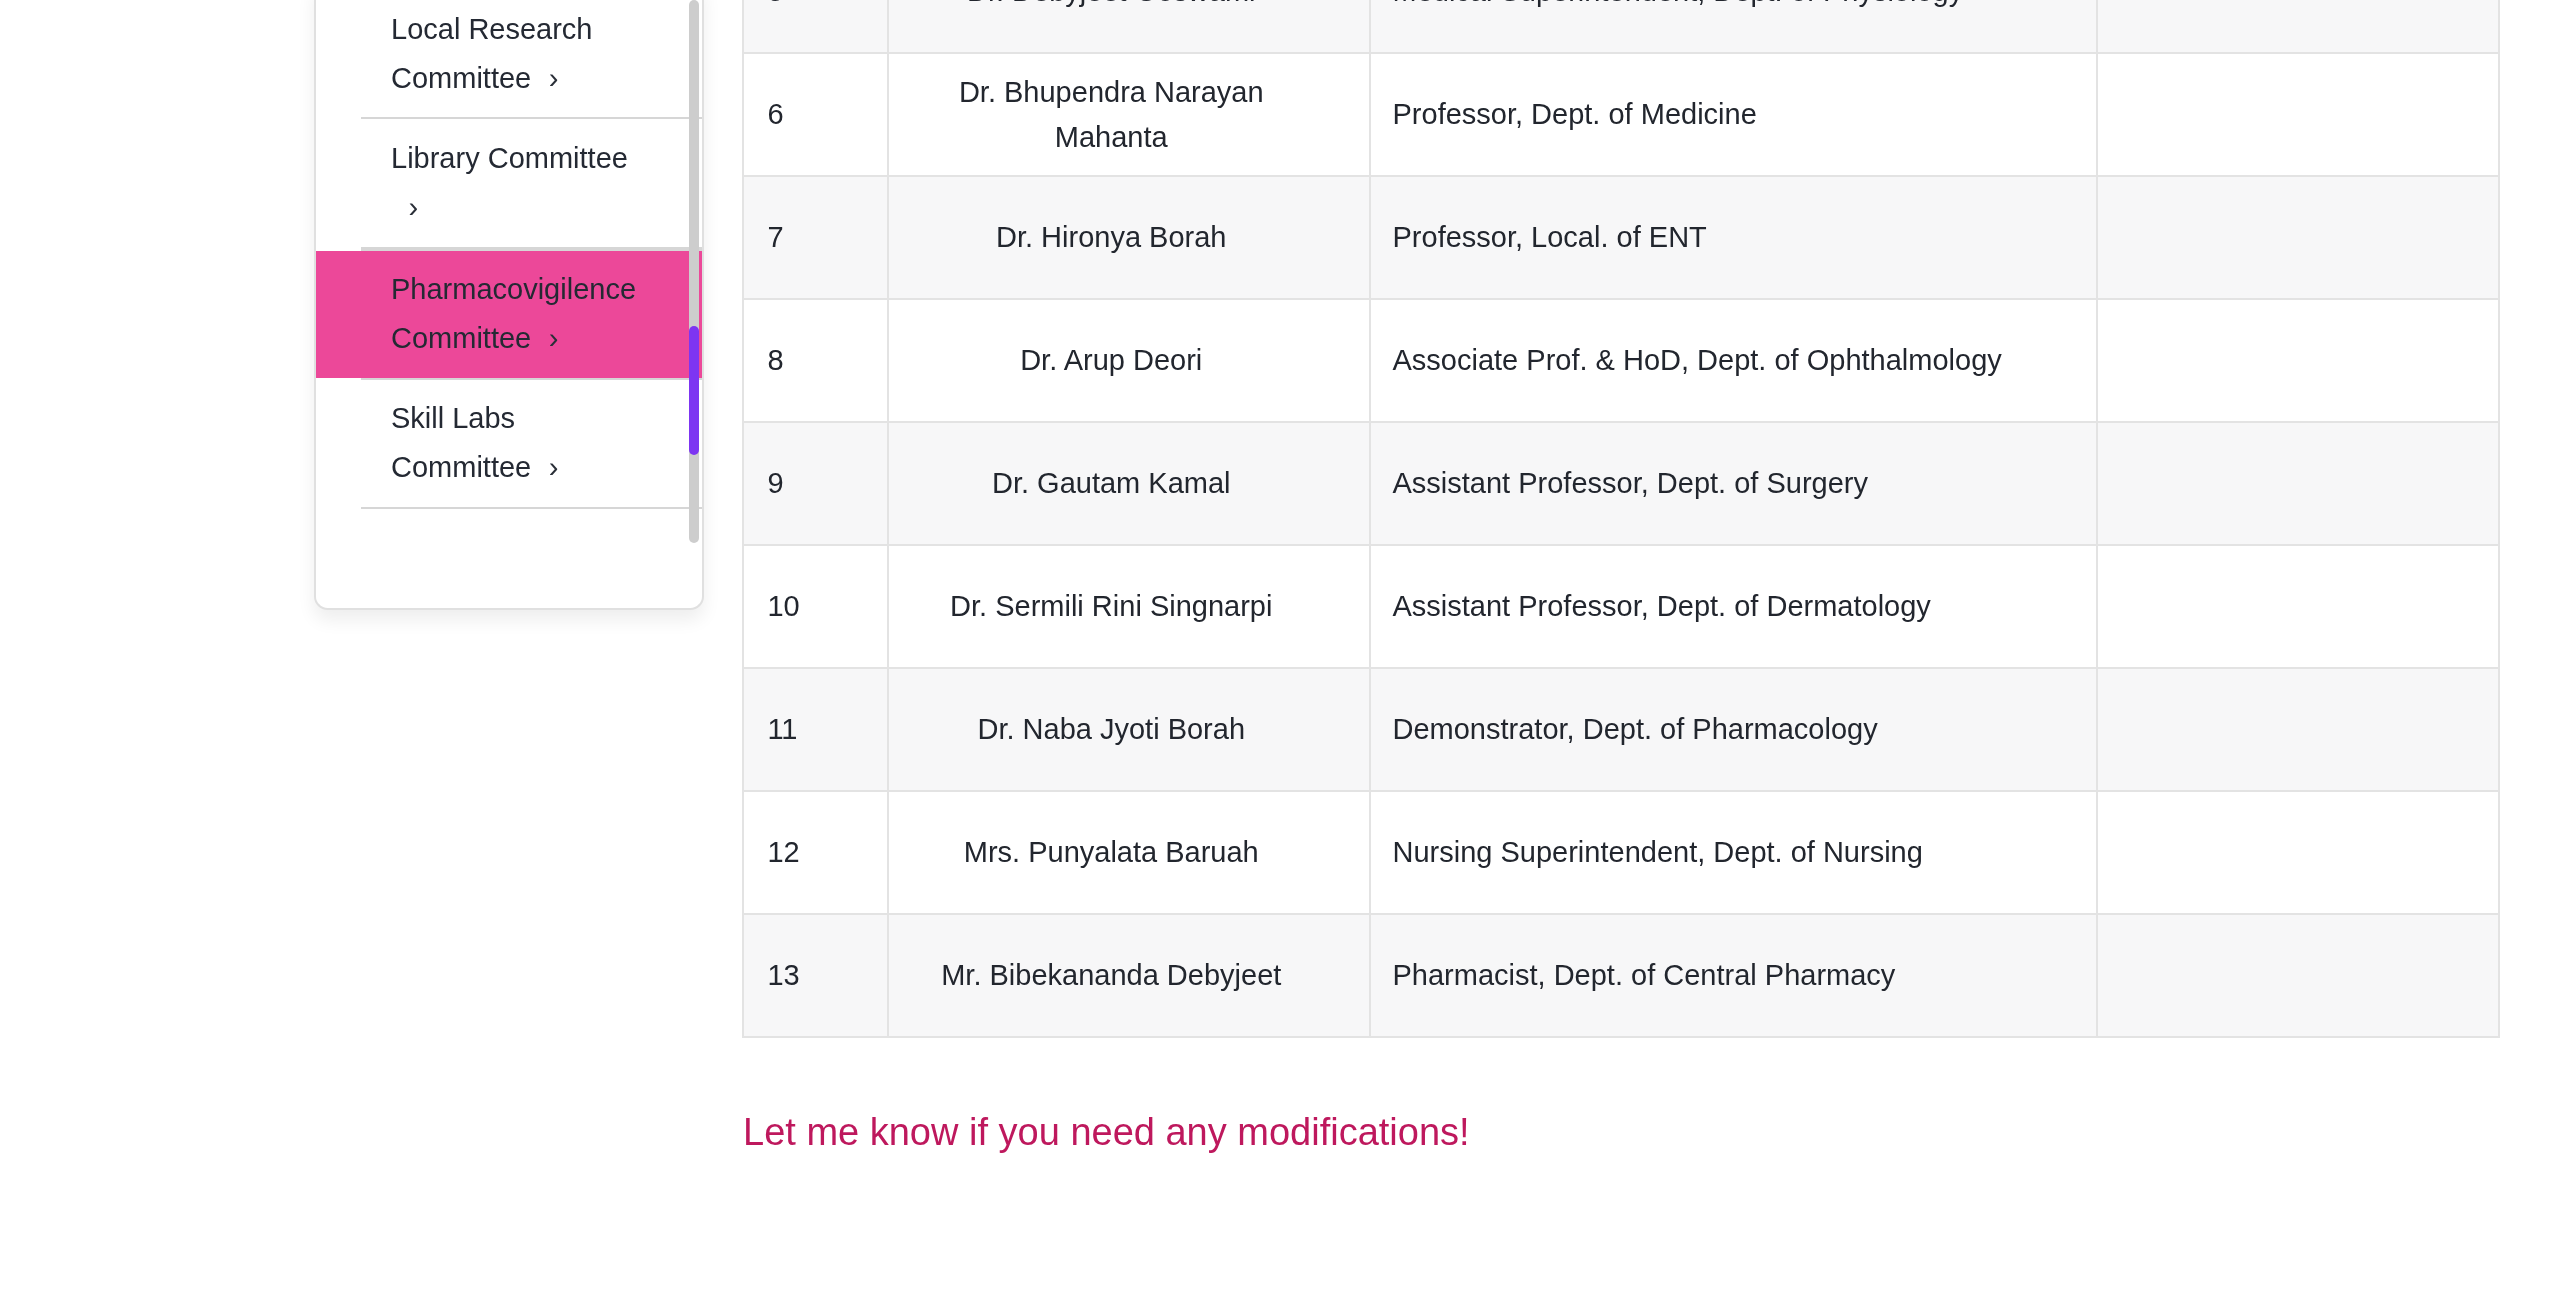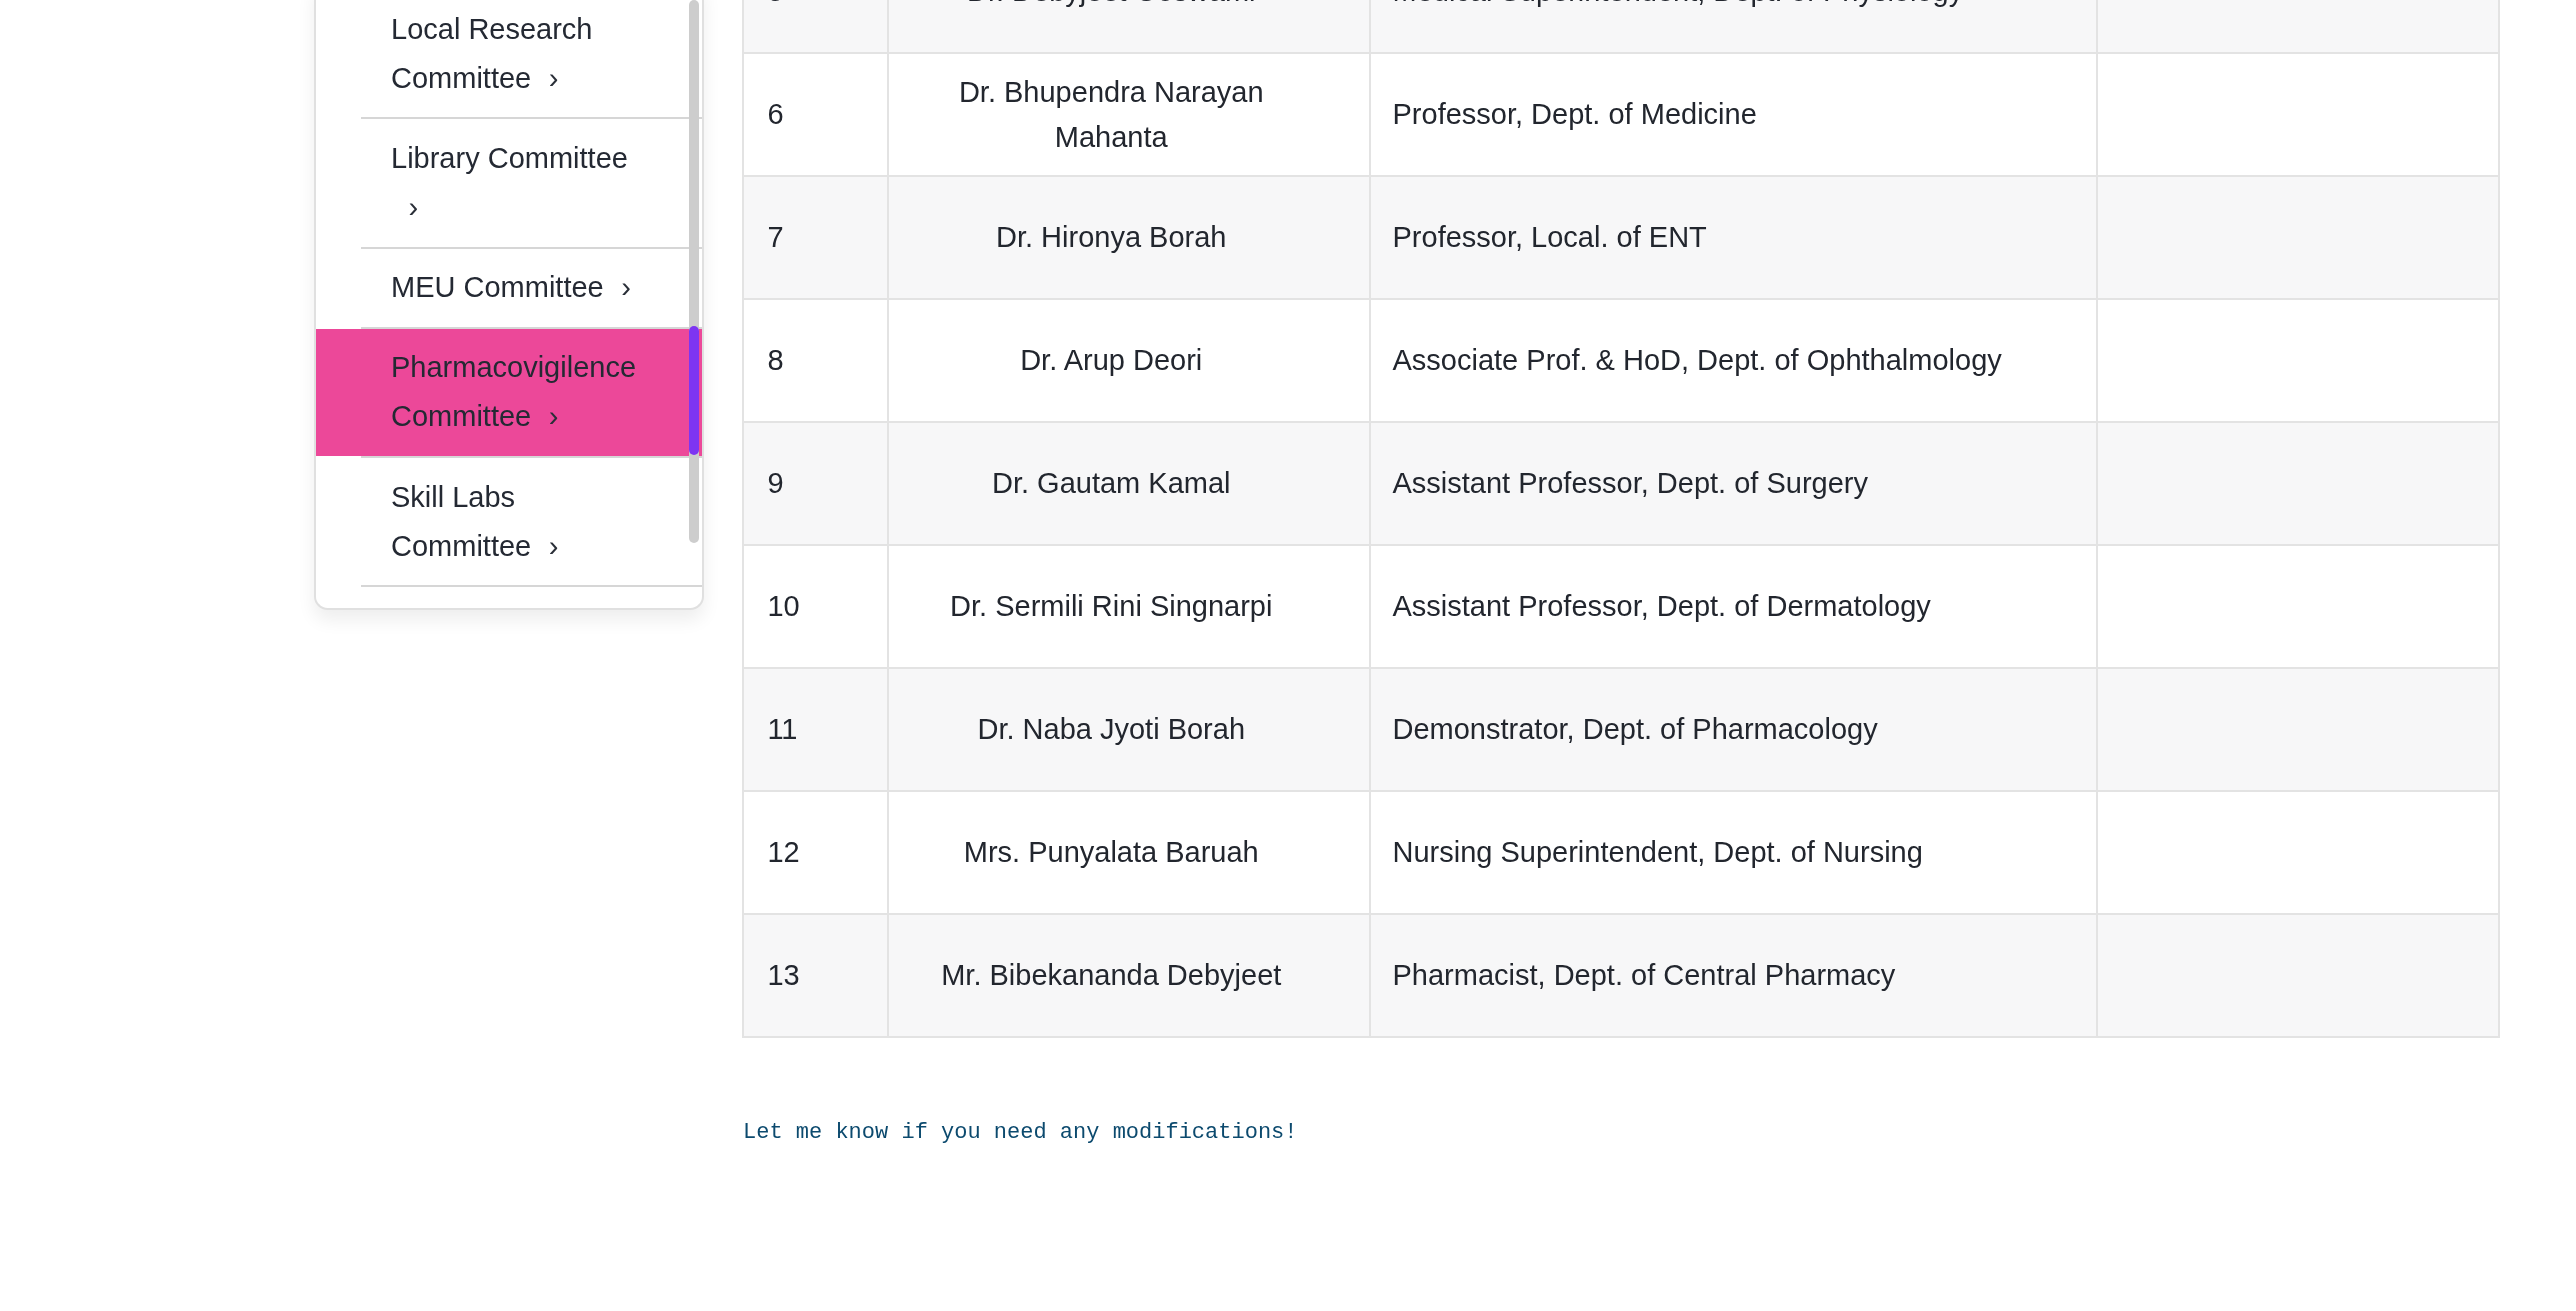--- a/index.html
+++ b/index.html
@@ -45,38 +45,37 @@
     line-height:45px;background:#ffffff;box-sizing:border-box;
   }
   tr.striped td{background:#f7f7f8;}
   td.c-sno{width:145px;padding-left:23.4px;}
   td.c-name{width:482px;padding:0 55px 0 19.5px;text-align:center;}
   td.c-desig{width:727px;padding:0 19.5px 0 21.5px;}
   td.c-extra{width:402px;}
 
   
   .note{
-    position:absolute;left:743px;top:1114px;font-size:22px;line-height:37px;color:#0c4a6e;font-family:Liberation Mono, monospace;
+    position:absolute;left:743px;top:1114px;font-size:38px;line-height:37px;color:#be185d;
   }
 </style>
 </head>
 <body>
 
 <div id="screen">
 
   <aside class="panel">
     <nav class="menu">
 
       <div class="menu-item"><span>Local Research Committee</span><span class="chev">›</span></div>
       <div class="menu-divider"></div>
 
       <div class="menu-item"><span>Library Committee</span><span class="chev">›</span></div>
       <div class="menu-divider"></div>
 
-      <div class="menu-item"><span>MEU Committee</span><span class="chev">›</span></div>
       <div class="menu-divider"></div>
 
       <div class="menu-item active"><span>Pharmacovigilence Committee</span><span class="chev">›</span></div>
       <div class="menu-divider"></div>
 
       <div class="menu-item"><span>Skill Labs Committee</span><span class="chev">›</span></div>
       <div class="menu-divider"></div>
 
     </nav>
 

